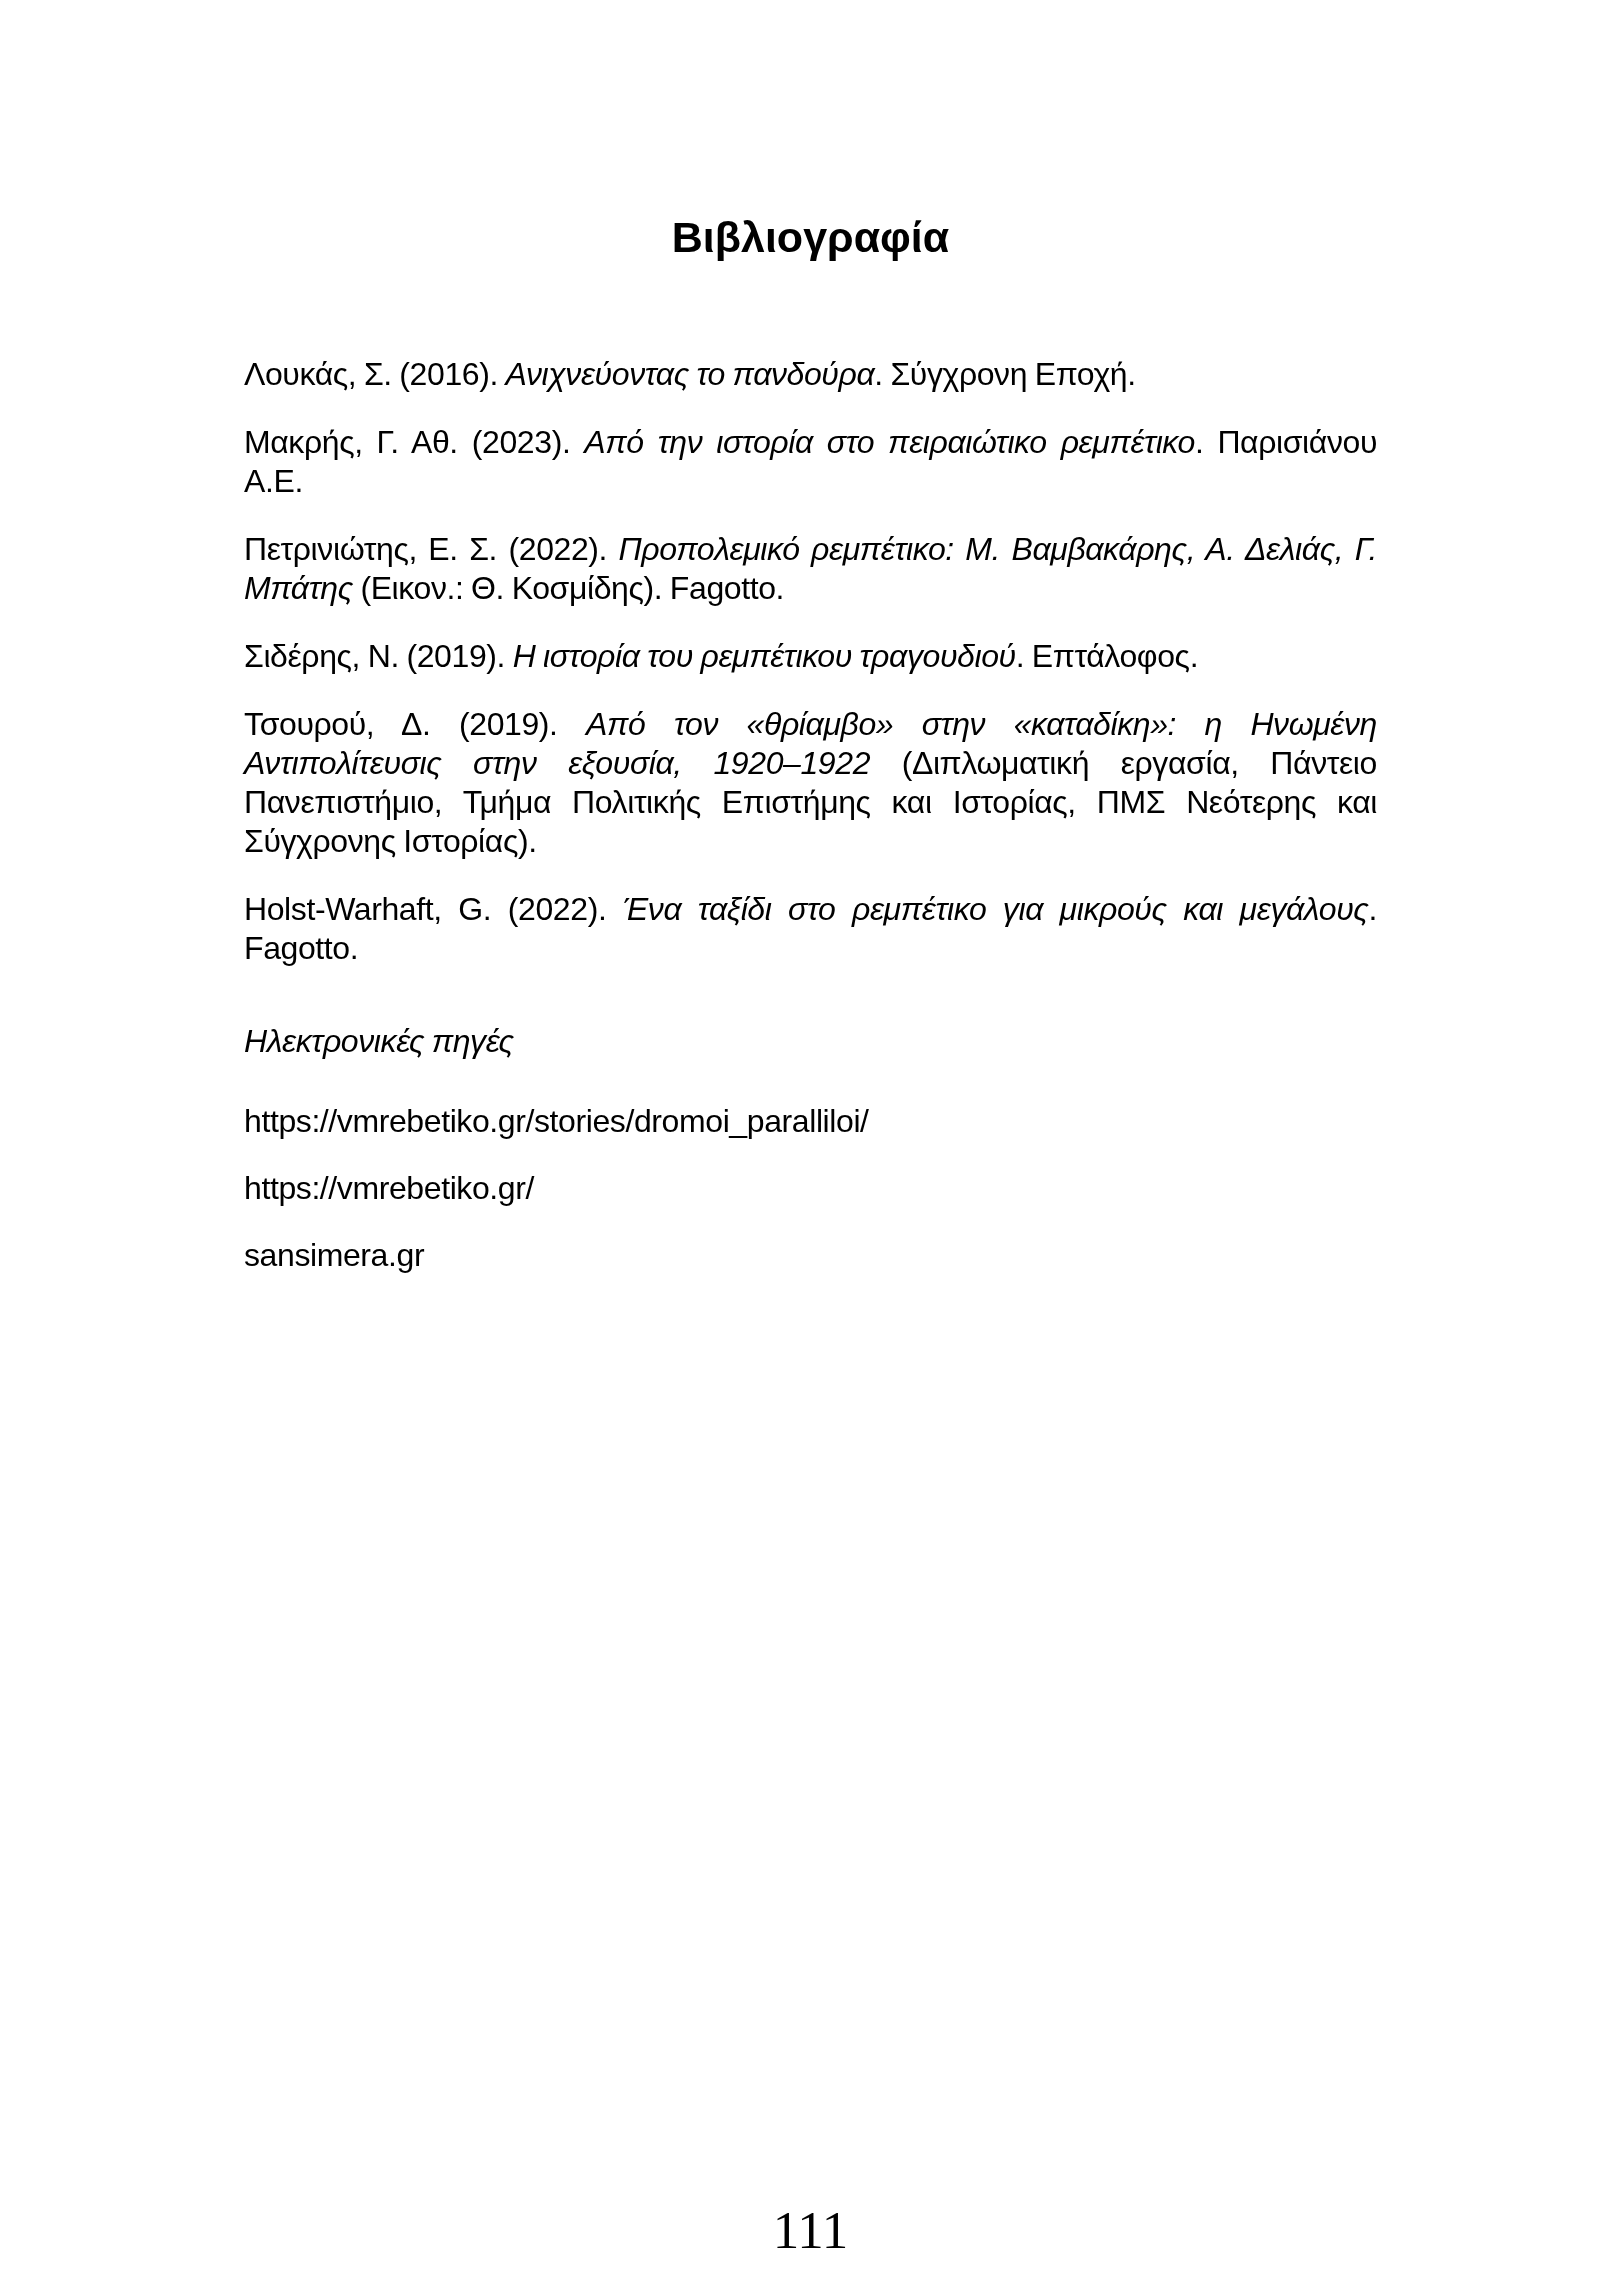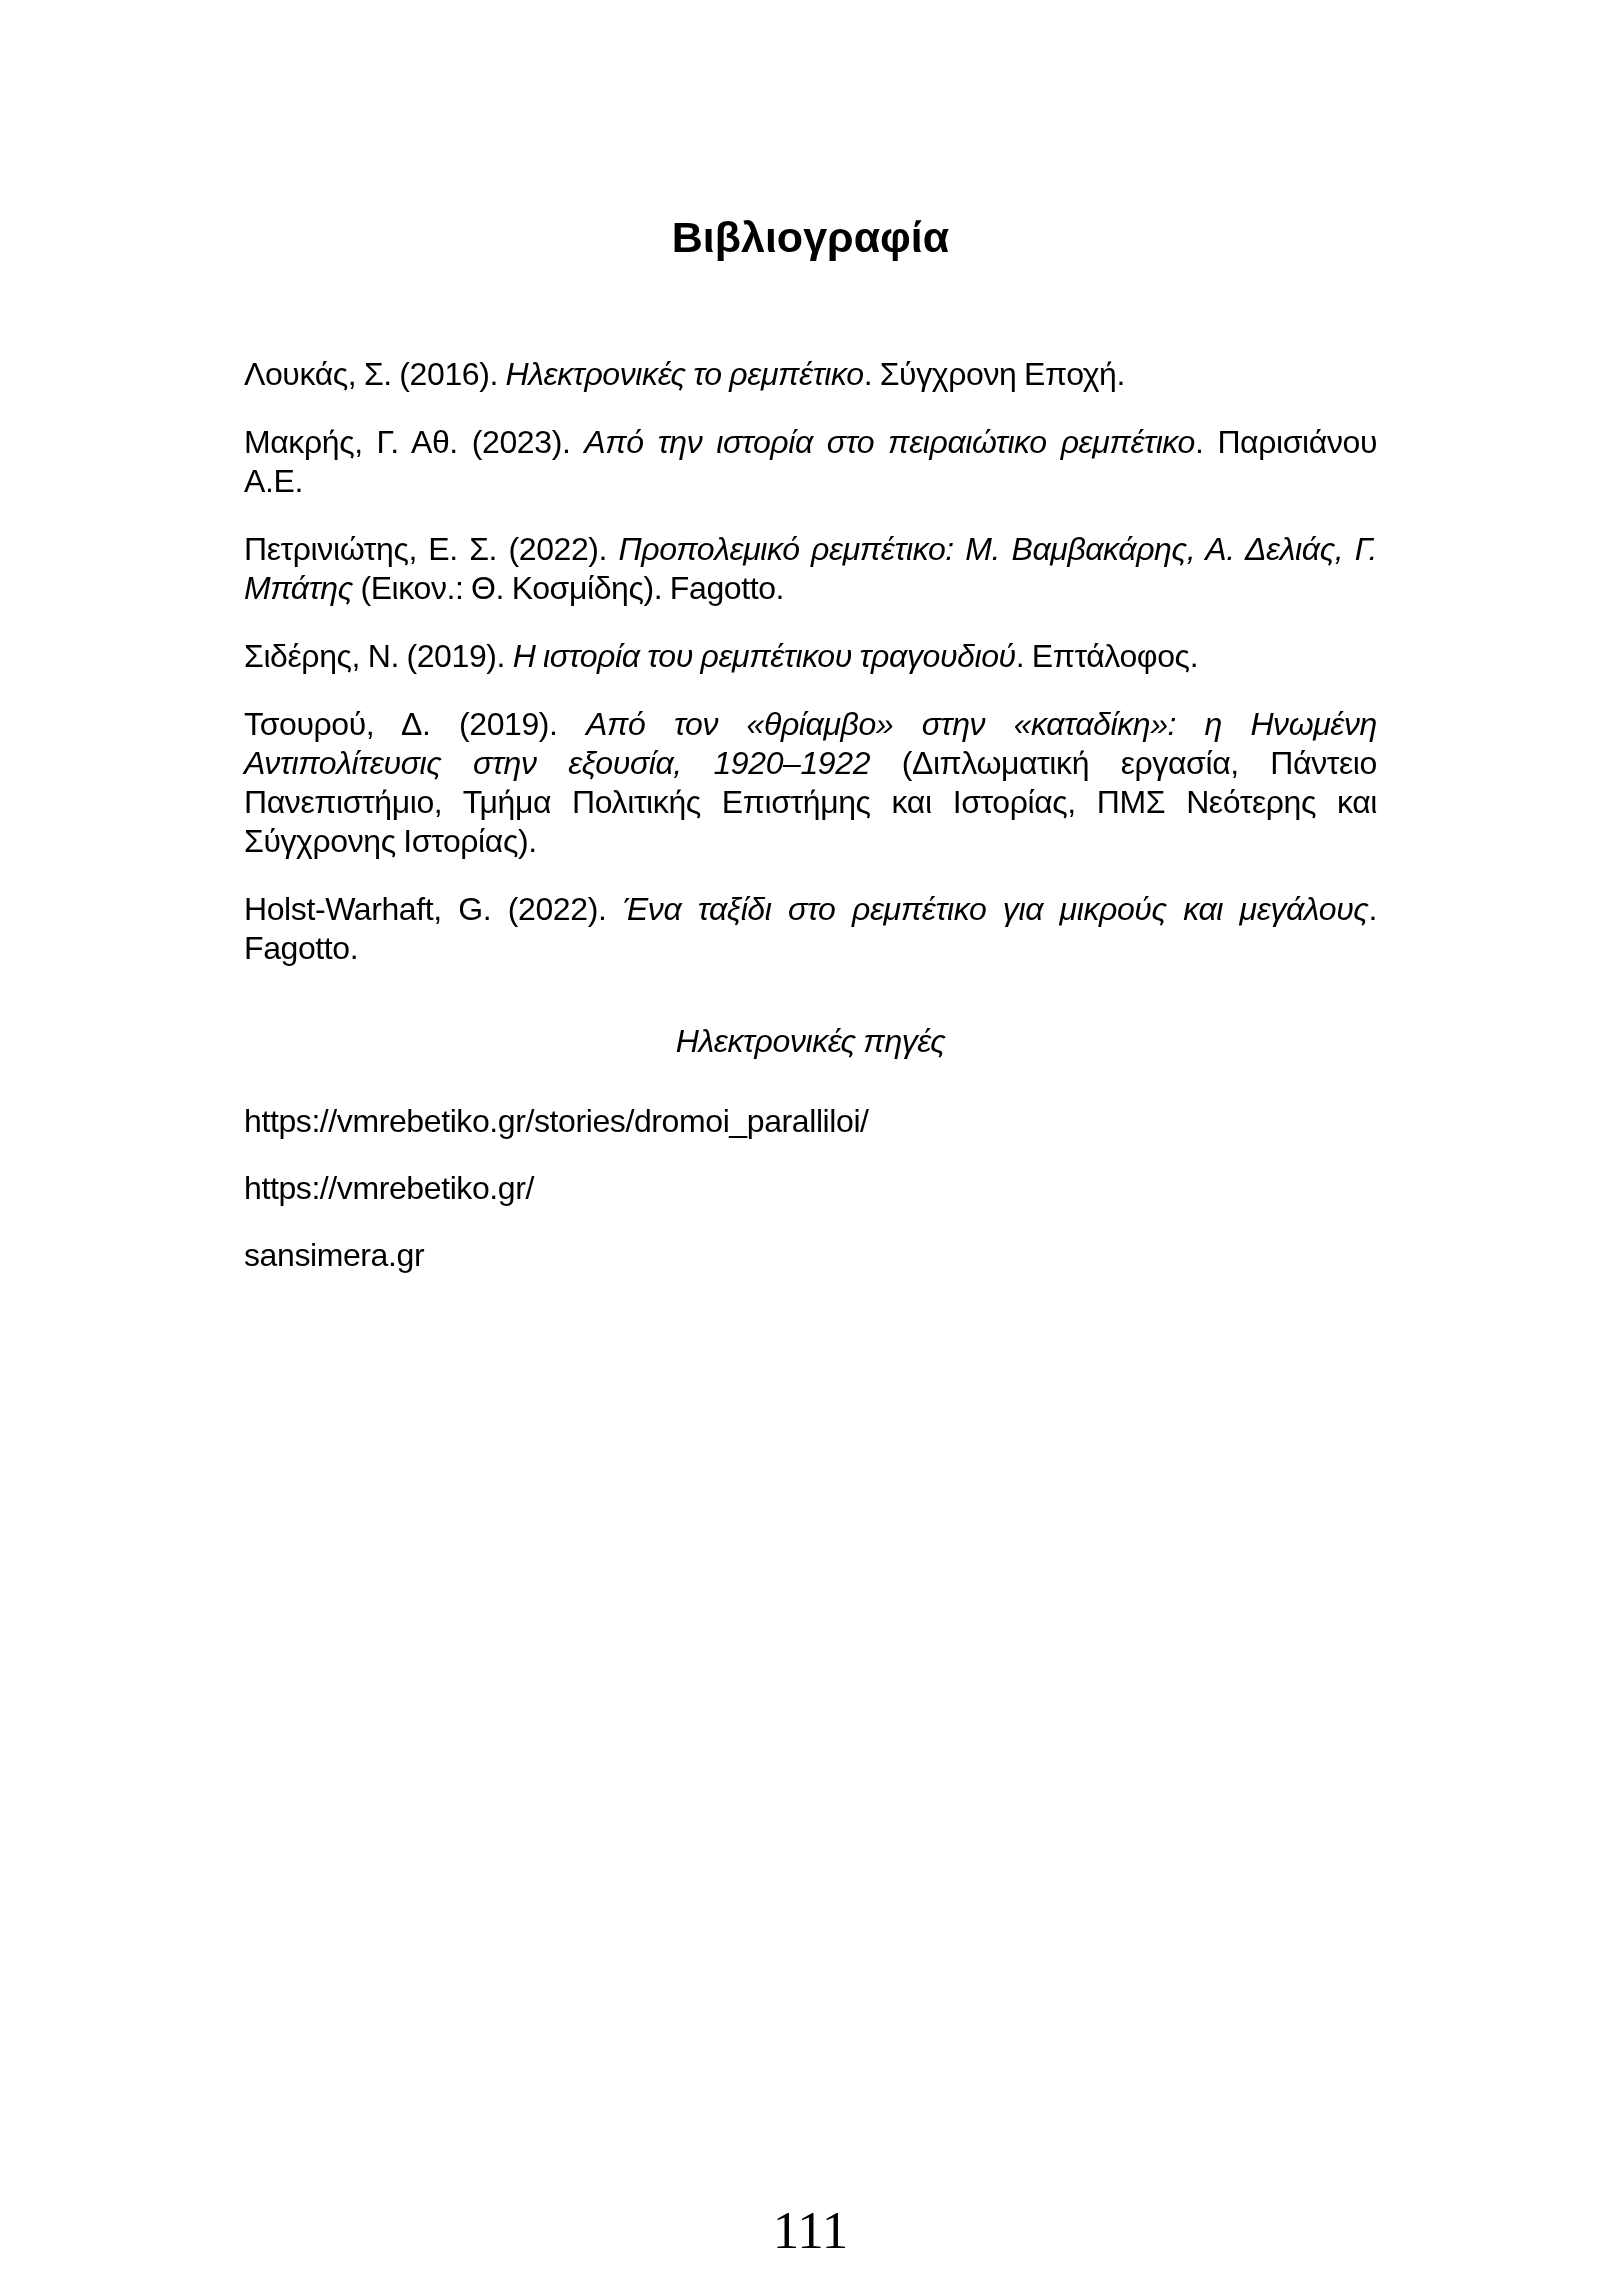--- a/index.html
+++ b/index.html
@@ -41,21 +41,20 @@
   .entry {
     text-align: justify;
   }
   .entry em {
     font-style: italic;
   }
   .sources-heading {
     font-style: italic;
     margin-top: 54px;
     margin-bottom: 41px;
-    text-align: center;
   }
   .link-line {
     margin-bottom: 28px;
   }
   .page-number {
     position: absolute;
     left: 0;
     right: 0;
     top: 2209px;
     text-align: center;
@@ -65,21 +64,21 @@
   }
 </style>
 </head>
 <body>
 
 <div class="page">
 
   <h1 class="title">Βιβλιογραφία</h1>
 
   <section class="references">
-    <p class="entry"><span>Λουκάς, Σ. (2016). </span><em>Ηλεκτρονικές το ρεμπέτικο</em><span>. Σύγχρονη Εποχή.</span></p>
+    <p class="entry"><span>Λουκάς, Σ. (2016). </span><em>Ανιχνεύοντας το πανδούρα</em><span>. Σύγχρονη Εποχή.</span></p>
 
     <p class="entry"><span>Μακρής, Γ. Αθ. (2023). </span><em>Από την ιστορία στο πειραιώτικο ρεμπέτικο</em><span>. Παρισιάνου Α.Ε.</span></p>
 
     <p class="entry"><span>Πετρινιώτης, Ε. Σ. (2022). </span><em>Προπολεμικό ρεμπέτικο: Μ. Βαμβακάρης, Α. Δελιάς, Γ. Μπάτης</em><span> (Εικον.: Θ. Κοσμίδης). Fagotto.</span></p>
 
 
     <p class="entry"><span>Σιδέρης, Ν. (2019). </span><em>Η ιστορία του ρεμπέτικου τραγουδιού</em><span>. Επτάλοφος.</span></p>
 
     <p class="entry"><span>Τσουρού, Δ. (2019). </span><em>Από τον «θρίαμβο» στην «καταδίκη»: η Ηνωμένη Αντιπολίτευσις στην εξουσία, 1920–1922</em><span> (Διπλωματική εργασία, Πάντειο Πανεπιστήμιο, Τμήμα Πολιτικής Επιστήμης και Ιστορίας, ΠΜΣ Νεότερης και Σύγχρονης Ιστορίας).</span></p>
 

